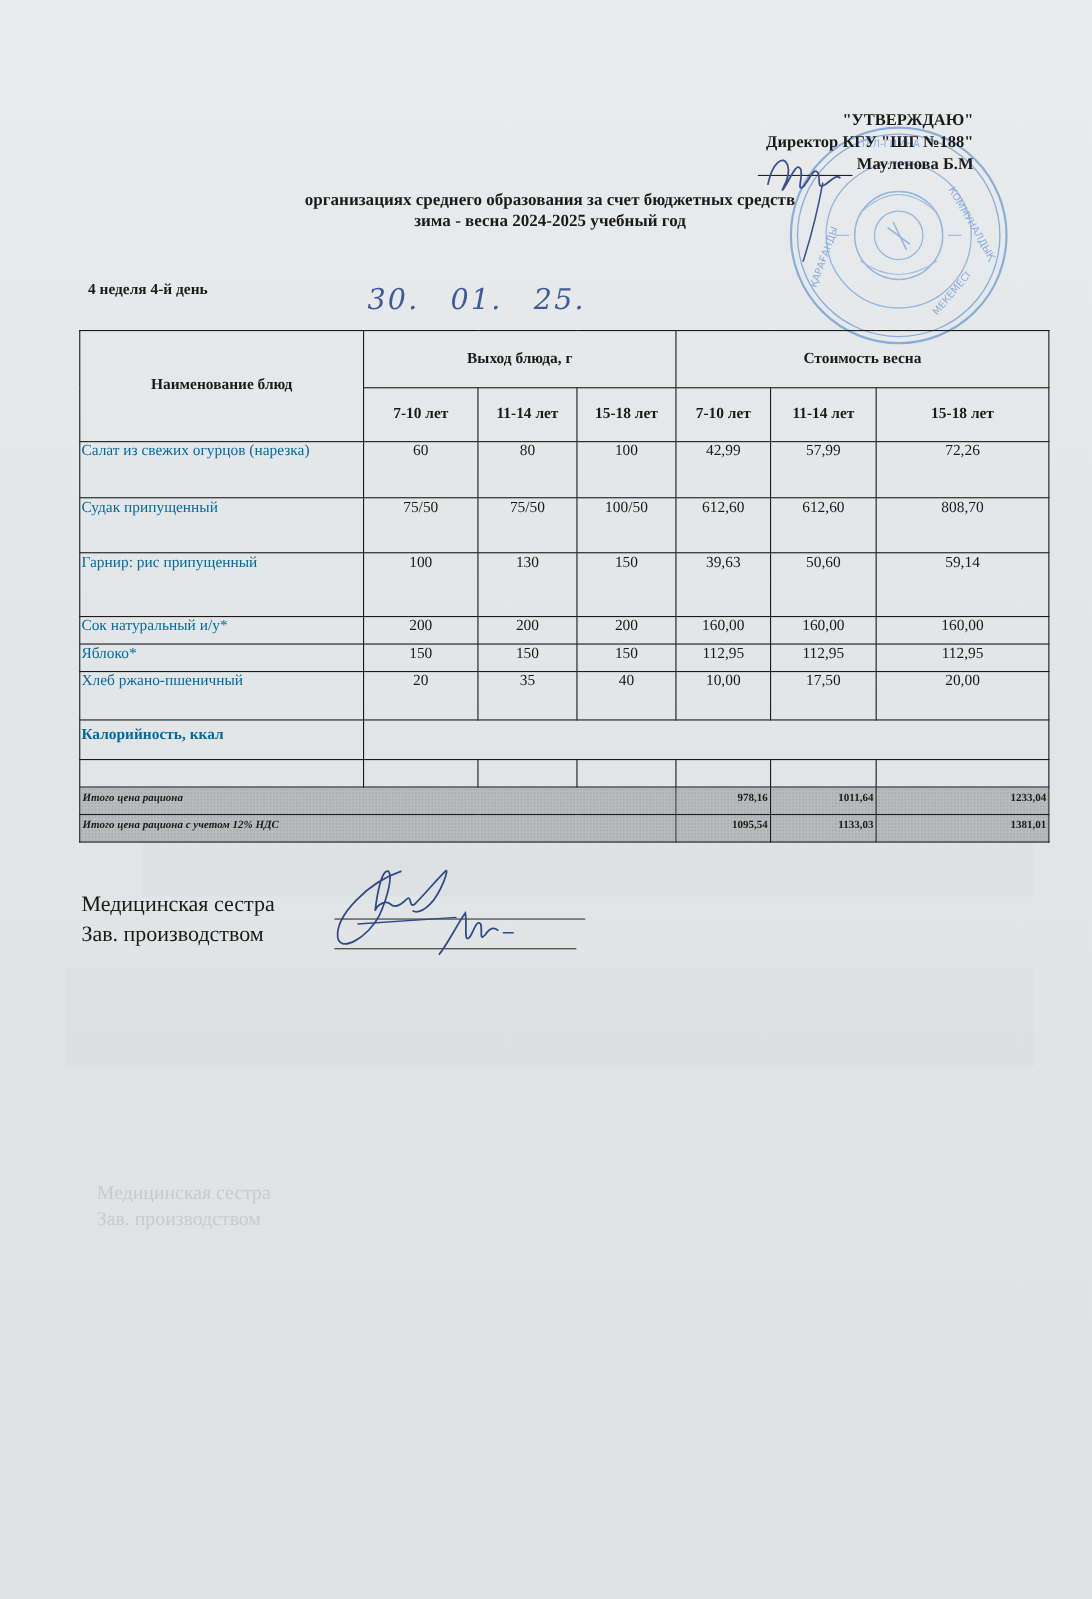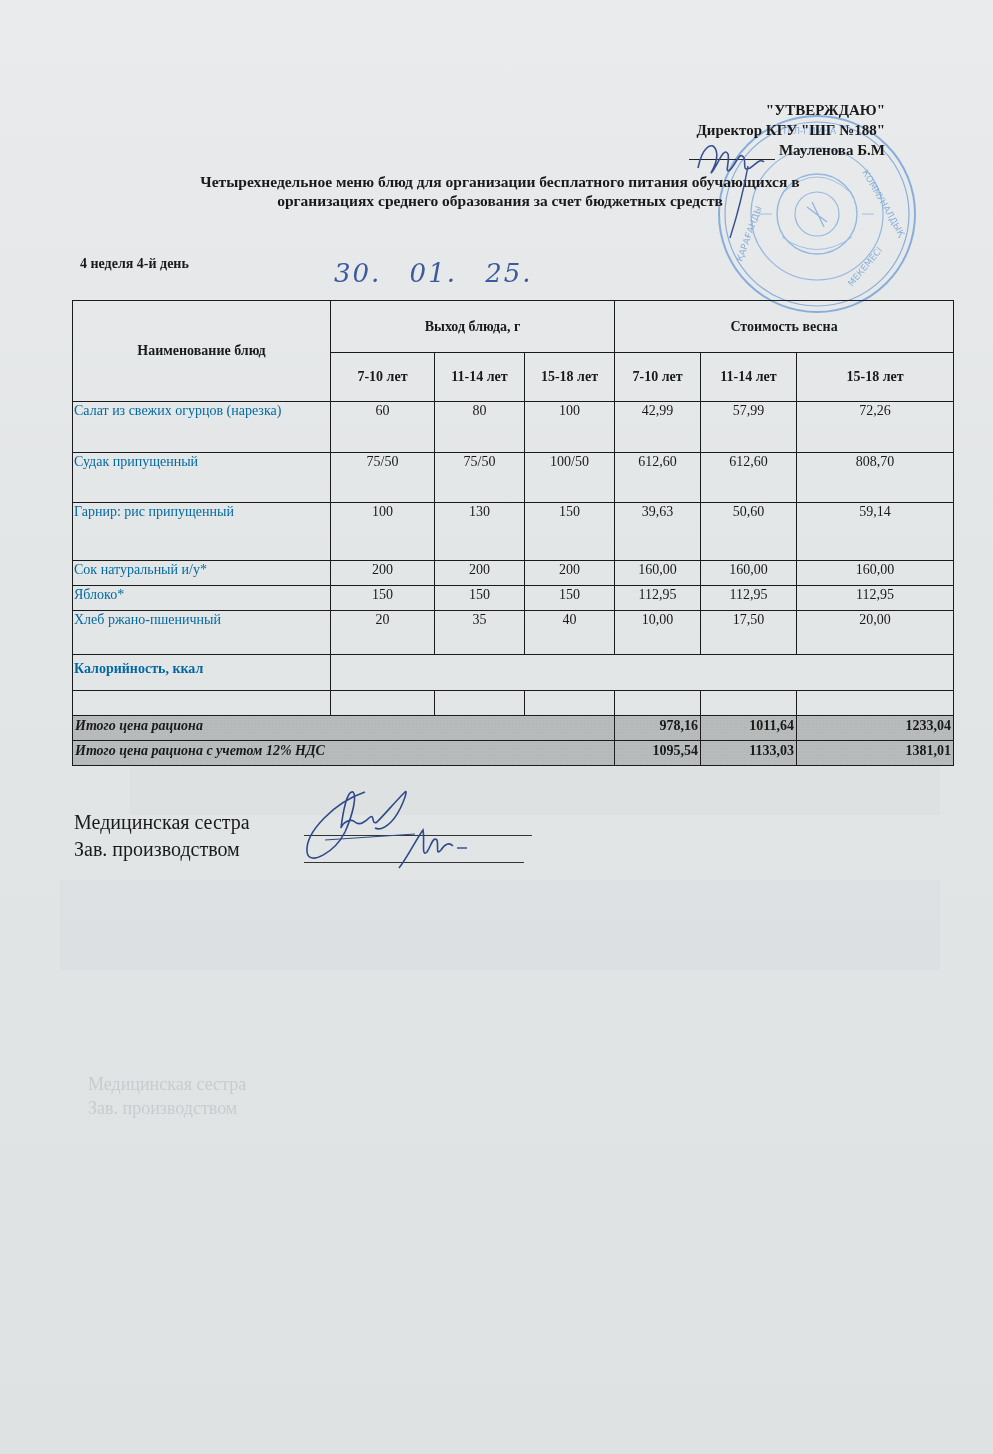--- a/index.html
+++ b/index.html
@@ -123,21 +123,21 @@
     .kcal-label {
       font-weight: bold;
       text-align: left;
       padding-top: 5px !important;
     }
     tr.total td {
       background: #b9bcbd;
       background-image: radial-gradient(#a9acad 0.6px, transparent 0.8px);
       background-size: 3px 3px;
       font-weight: bold;
-      font-size: 14px;
+      font-size: 10px;
       line-height: 20px;
     }
     tr.total td.total-label {
       font-style: italic;
       text-align: left;
     }
     tr.total td.total-val {
       text-align: right;
     }
 
@@ -217,22 +217,22 @@
   </g>
   <g fill="#6a9ad6" font-size="9" font-family="DejaVu Sans, sans-serif">
     <text x="70" y="22">ТЕЛ-ГИМНА</text>
     <text x="150" y="60" transform="rotate(60 150 60)">КОММУНАЛДЫҚ</text>
     <text x="30" y="150" transform="rotate(-70 30 150)">ҚАРАҒАНДЫ</text>
     <text x="140" y="175" transform="rotate(-50 140 175)">МЕКЕМЕСІ</text>
   </g>
 </svg>
 
 <div class="title">
-  <div>Четырехнедельное меню блюд для организации бесплатного питания обучающихся в</div>
   <div>организациях среднего образования за счет бюджетных средств</div>
+  <div>зима - весна 2024-2025 учебный год</div>
 </div>
 
 <div class="week-day">4 неделя 4-й день</div>
 <div class="hand-date">30. 01. 25.</div>
 
 <table class="menu">
   <colgroup>
     <col style="width:258px">
     <col style="width:104px">
     <col style="width:90px">

